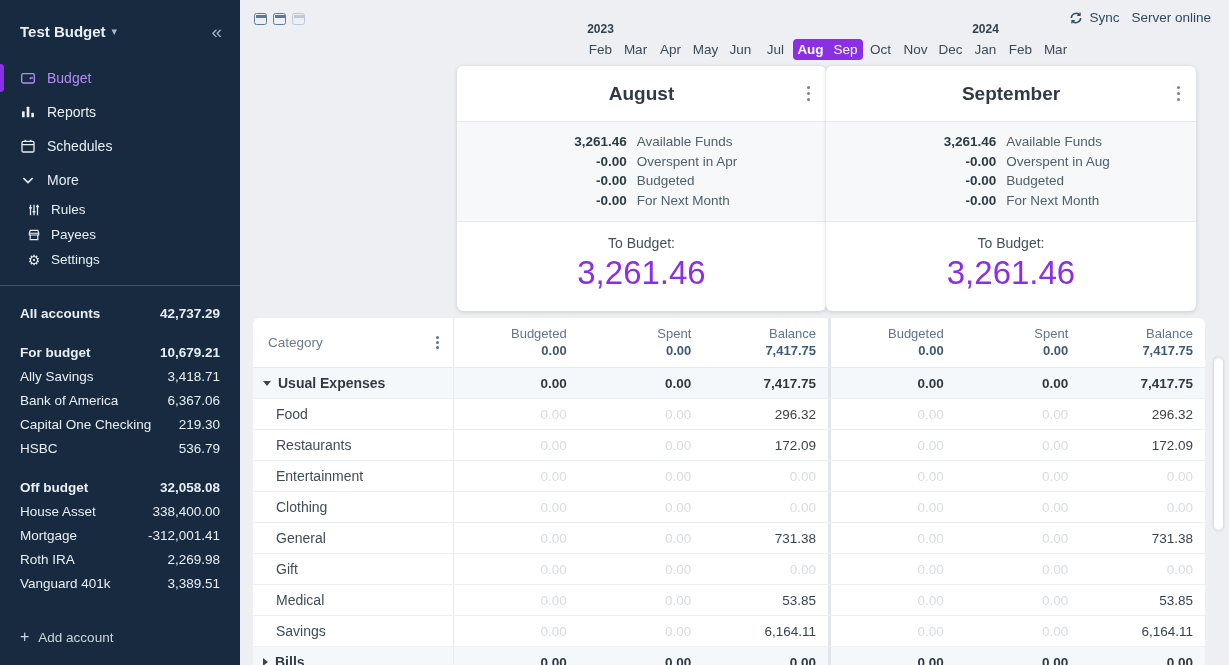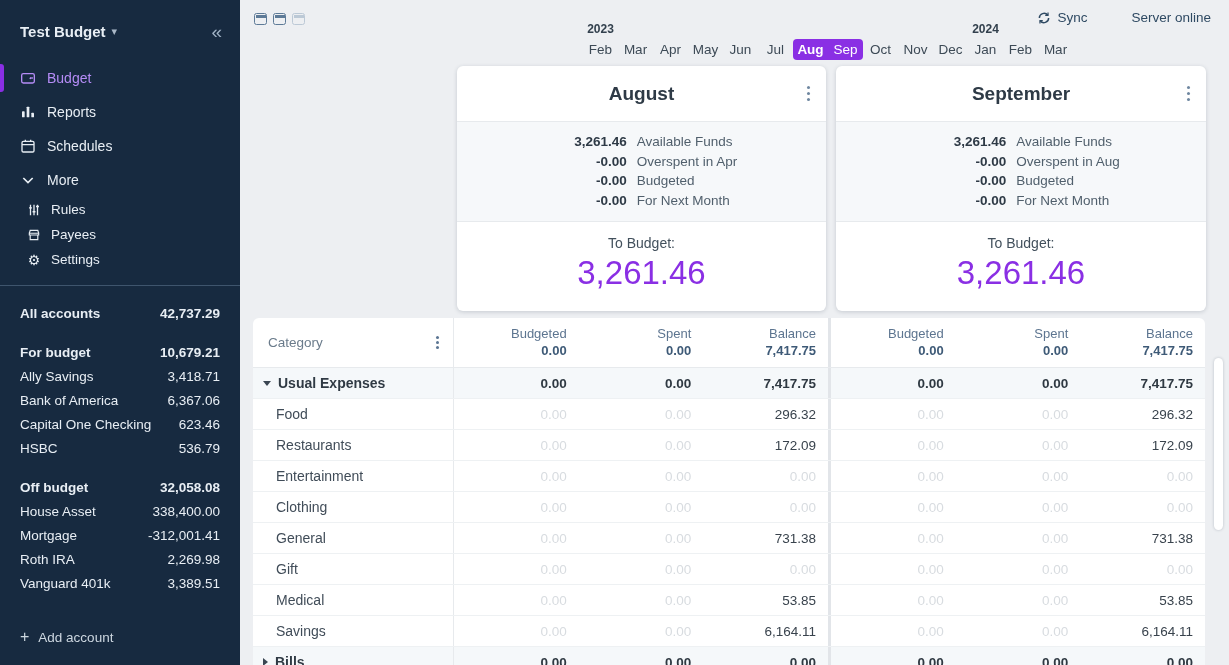--- a/index.html
+++ b/index.html
@@ -36,35 +36,35 @@
   .plus-glyph{font-size:16px;line-height:16px}
 
   
   .main{position:relative;flex:1;height:665px;overflow:hidden}
   .topbar{position:relative;height:66px}
   .cal-icons{position:absolute;left:14px;top:13px;display:flex;gap:6px}
   .cal{width:13px;height:12px;border:1.5px solid #5d7a97;border-radius:2.5px;position:relative;cursor:pointer}
   .cal::before{content:"";position:absolute;left:.5px;right:.5px;top:.5px;height:3px;background:#5d7a97}
   .cal.light{border-color:#bcc9d6}
   .cal.light::before{background:#bcc9d6}
-  .top-right{position:absolute;right:18px;top:10px;display:flex;align-items:center;gap:44px;font-size:13.5px;color:#2f4a63}
+  .top-right{position:absolute;right:18px;top:10px;display:flex;align-items:center;gap:12px;font-size:13.5px;color:#2f4a63}
   .sync{display:flex;align-items:center;gap:6px;cursor:pointer}
   .sync svg{width:14px;height:14px}
   .server{cursor:pointer}
 
   .month-nav{position:absolute;left:343px;top:20px;display:flex}
   .mcell{width:35px;text-align:center;cursor:pointer}
   .myear{height:19px;line-height:19px;font-size:12px;font-weight:700;color:#33414e}
   .mlabel{height:21px;line-height:21px;font-size:13.5px;color:#3d4a56}
   .mcell.selected .mlabel{background:var(--accent);color:#fff}
   .mcell.sel-first .mlabel{border-radius:4px 0 0 4px}
   .mcell.sel-last .mlabel{border-radius:0 4px 4px 0}
   .mcell.sel-bold .mlabel{font-weight:700}
 
-  .cards{display:flex;gap:10px;margin-left:217px;width:770px}
+  .cards{display:flex;margin-left:217px;width:770px}
   .month-card{background:var(--card-bg);border-radius:6px;box-shadow:0 1px 4px rgba(20,40,60,.18);height:245px;overflow:hidden}
   .month-card.c0{width:369px}
   .month-card.c1{width:370px}
   .card-head{height:55px;display:flex;align-items:center;justify-content:center;position:relative}
   .card-title{font-size:19px;font-weight:700;color:var(--text-dark)}
   .kebab{position:absolute;right:16px;top:50%;margin-top:-2px;width:3px;height:3px;border-radius:50%;background:#6f87a0;box-shadow:0 -6px 0 #6f87a0,0 6px 0 #6f87a0;cursor:pointer}
   .summary{background:var(--summary-bg);border-top:1px solid var(--border);border-bottom:1px solid var(--border);padding:10px 0 11px}
   .sumrow{display:grid;grid-template-columns:46% 1fr;column-gap:10px;line-height:19.5px;font-size:13.5px}
   .sumrow .v{text-align:right;font-weight:700;color:var(--text-dark)}
   .sumrow .l{color:#505f6c}
@@ -180,21 +180,21 @@
         <div class="acct-row">
           <span>Ally Savings</span>
           <span>3,418.71</span>
         </div>
         <div class="acct-row">
           <span>Bank of America</span>
           <span>6,367.06</span>
         </div>
         <div class="acct-row">
           <span>Capital One Checking</span>
-          <span>623.46</span>
+          <span>219.30</span>
         </div>
         <div class="acct-row">
           <span>HSBC</span>
           <span>536.79</span>
         </div>
       </div>
 
       <div class="acct-group">
         <div class="acct-row group-h">
           <span>Off budget</span>

